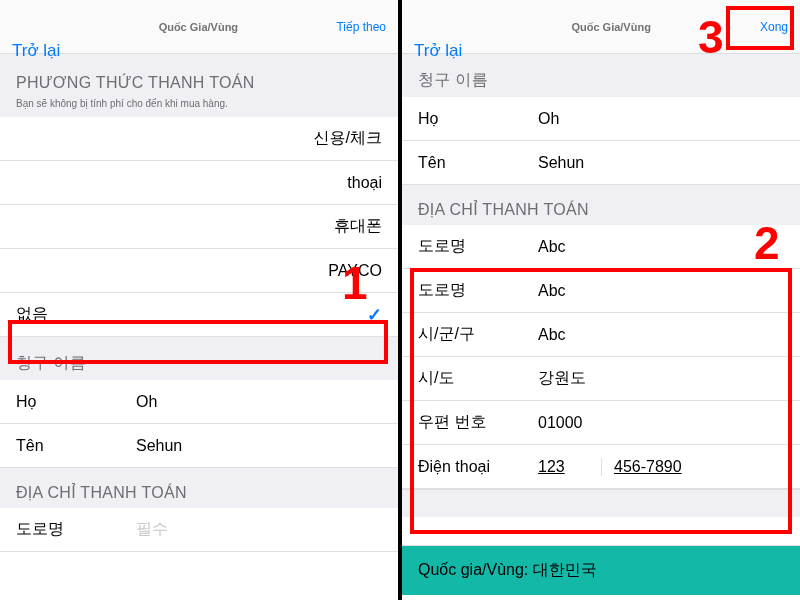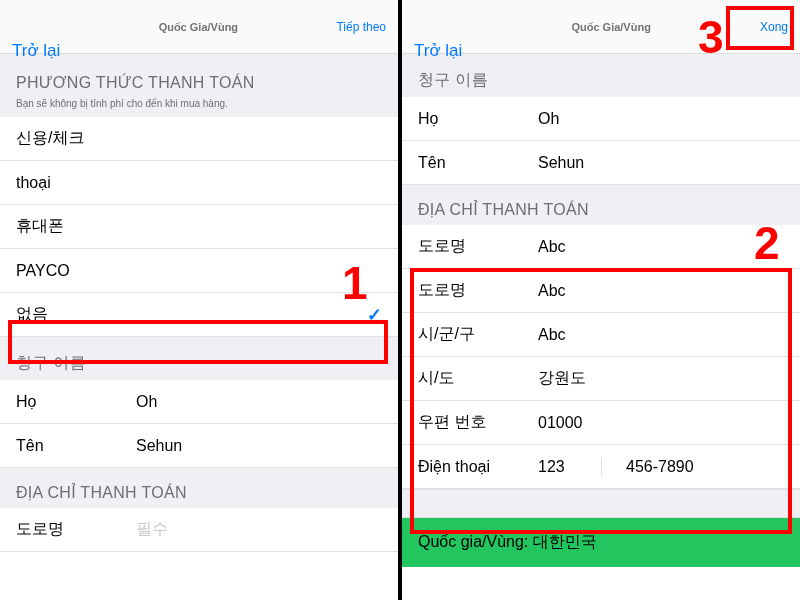--- a/index.html
+++ b/index.html
@@ -6,33 +6,33 @@
 body { font-family: -apple-system, "Helvetica Neue", Arial, sans-serif; background: #000; width: 800px; height: 600px; overflow: hidden; }
 .container { display: flex; width: 800px; height: 600px; gap: 4px; }
 .panel { width: 398px; height: 600px; background: #fff; overflow: hidden; position: relative; }
 .header { height: 54px; display: flex; align-items: center; justify-content: space-between; padding: 0 12px; background: #fafafa; border-bottom: 1px solid #ddd; }
 .header-left { color: #007aff; font-size: 17px; cursor: pointer; margin-top: 48px; }
 .header-title { color: #737373; font-size: 11px; font-weight: 700; }
 .header-right { color: #007aff; font-size: 12px; cursor: pointer; }
 .section-header { padding: 20px 16px 6px; background: #efeff4; font-size: 16px; color: #6d6d72; text-transform: uppercase; letter-spacing: 0.3px; }
 .section-sub { padding: 0 16px 8px; background: #efeff4; font-size: 10px; color: #6d6d72; }
 .row { display: flex; align-items: center; height: 44px; padding: 0 16px; background: #fff; border-bottom: 1px solid #e0e0e0; font-size: 16px; color: #000; }
-.row-single { padding-left: 16px; }
+.row-single { padding-left: 16px; justify-content: flex-end; }
 .row .label { width: 120px; flex-shrink: 0; }
 .row .value { color: #000; flex: 1; }
 .row .placeholder { color: #c7c7cc; }
 .check { color: #007aff; font-size: 18px; margin-left: auto; font-weight: bold; }
 .section-gap { height: 28px; background: #efeff4; border-top: 1px solid #ddd; }
 .section-header.tight { padding-top: 16px; }
 .hi-red { position: absolute; border: 4px solid #f00; pointer-events: none; }
 .anno { position: absolute; color: #f00; font-weight: 900; font-family: Arial, sans-serif; font-size: 46px; pointer-events: none; }
-.phone-split { display: flex; gap: 12px; flex: 1; }
+.phone-split { display: flex; gap: 0; flex: 1; text-decoration: underline; }
 .phone-split .p1 { width: 64px; border-right: 1px solid #e0e0e0; padding-right: 6px; }
 .phone-split .p2 { padding-left: 12px; }
-.country-row { padding: 14px 16px; font-size: 16px; background: #22c55e; border-top: 1px solid #e0e0e0; }
+.country-row { padding: 14px 16px; font-size: 16px; background: #14b8a6; border-top: 1px solid #e0e0e0; margin-top: 28px; }
 </style>
 </head>
 <body>
 
 <div class="container">
 
   <div class="panel">
     <div class="header">
       <span class="header-left">Trở lại</span>
       <span class="header-title">Quốc Gia/Vùng</span>

